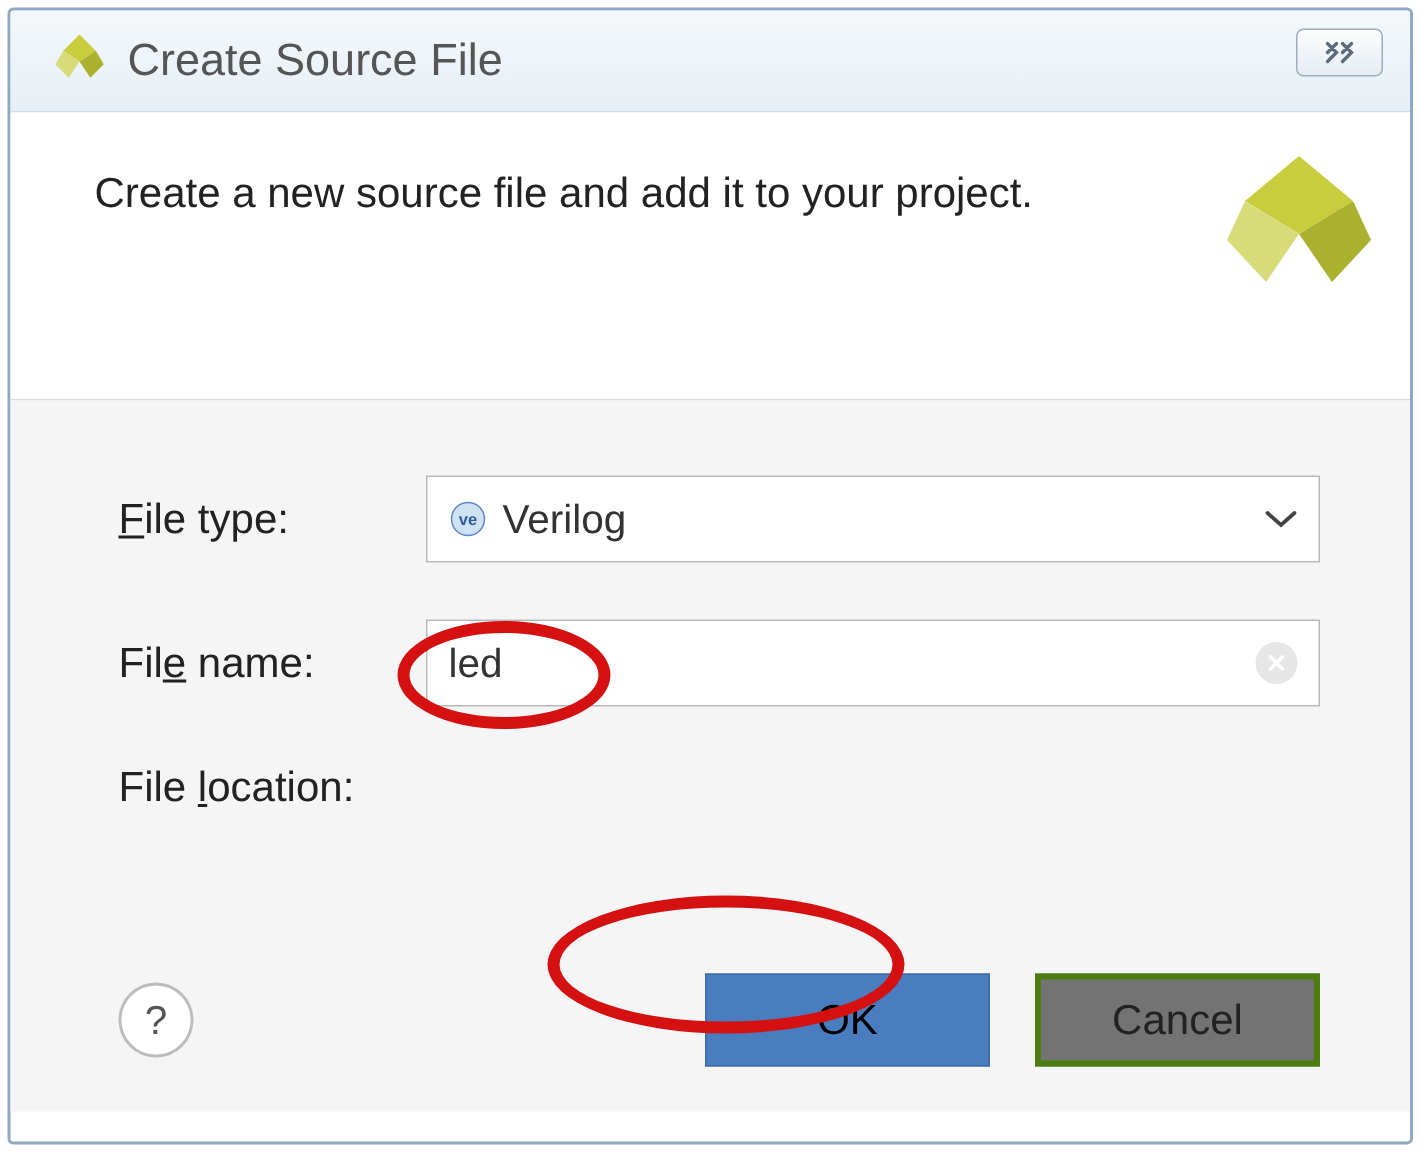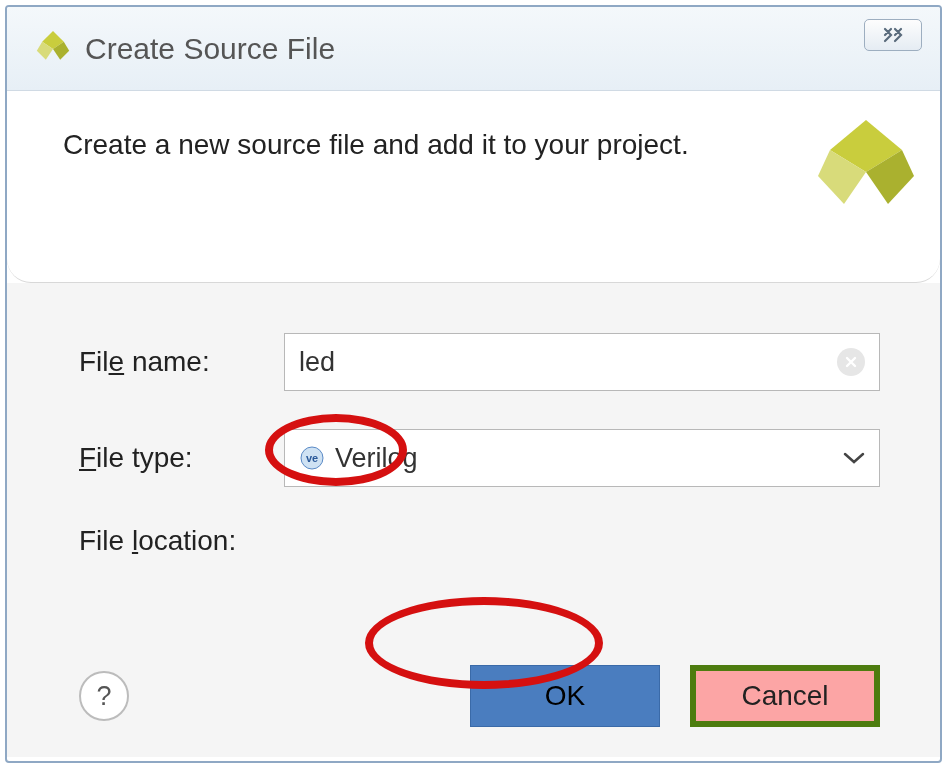--- a/index.html
+++ b/index.html
@@ -16,21 +16,21 @@
     .dialog {
       width: 937px;
       height: 758px;
       border: 2px solid #8fa8c4;
       border-radius: 4px;
       background: #fff;
       position: relative;
       overflow: visible;
     }
     .titlebar {
-      height: 84px;
+      height: 68px;
       background: linear-gradient(#f4f8fb, #e7eff6);
       border-bottom: 1px solid #d0dae4;
       display: flex;
       align-items: center;
       padding: 0 18px 0 28px;
       position: relative;
       border-radius: 2px 2px 0 0;
     }
     .title-logo {
       width: 36px;
@@ -62,21 +62,20 @@
     }
     .close-btn svg { display:block; }
     .header-panel {
       height: 192px;
       background: #fff;
       border-bottom: 1px solid #d8d8d8;
       padding: 32px 24px 20px 56px;
       display: flex;
       justify-content: space-between;
       align-items: flex-start;
-      border-radius: 24px;
     }
     .header-text {
       font-size: 28px;
       color: #222;
       line-height: 1.55;
       max-width: 640px;
     }
     .big-logo {
       width: 100px;
       height: 100px;
@@ -162,22 +161,22 @@
     .spacer { flex: 1; }
     .btn {
       min-width: 190px;
       height: 62px;
       display: flex;
       align-items: center;
       justify-content: center;
       font-size: 28px;
       margin-left: 30px;
       cursor: pointer;
-      border: 6px solid #4d7c0f;
-      background: #fca5a5;
+      border: 4px solid #4d7c0f;
+      background: #737373;
       color: #222;
     }
     .btn.primary {
       background: #4a7dbf;
       color: #000000;
       border: 1px solid #3a6aa8;
     }
     .annotation {
       position: absolute;
       border: 8px solid #d51010;
@@ -223,51 +222,51 @@
     <div class="big-logo">
       <svg width="100" height="100" viewBox="0 0 100 100">
         <polygon points="50,2 86,32 50,54 14,32" fill="#c9cd3d"></polygon>
         <polygon points="14,32 50,54 28,86 2,58" fill="#d8db7a"></polygon>
         <polygon points="86,32 98,58 72,86 50,54" fill="#aab12f"></polygon>
       </svg>
     </div>
   </div>
 
   <div class="form-area">
-
-    <div class="form-row">
-      <div class="form-label">Fil<span class="mnemonic">e</span> name:</div>
-      <div class="textbox">
-        <span class="textbox-val">led</span>
-        <span class="clear-x">
-          <svg width="14" height="14" viewBox="0 0 14 14">
-            <path d="M3,3 L11,11 M11,3 L3,11" stroke="#fff" stroke-width="2.4" stroke-linecap="round"></path>
-          </svg>
-        </span>
-      </div>
-    </div>
 
     <div class="form-row">
       <div class="form-label"><span class="mnemonic">F</span>ile type:</div>
       <div class="combo">
         <div class="combo-icon">
           <svg width="24" height="24" viewBox="0 0 24 24">
             <circle cx="12" cy="12" r="11" fill="#cfe2f3" stroke="#5a8ac6" stroke-width="1"></circle>
             <text x="12" y="16" font-size="11" font-weight="bold" fill="#2b5a9a" text-anchor="middle" font-family="Arial">ve</text>
           </svg>
         </div>
         <span class="combo-val">Verilog</span>
         <span class="chevron">
           <svg width="22" height="14" viewBox="0 0 22 14">
               <path d="M2,3 L11,11 L20,3" stroke="#444" stroke-width="2.5" fill="none" stroke-linecap="round"></path>
             </svg>
         </span>
       </div>
     </div>
 
+    <div class="form-row">
+      <div class="form-label">Fil<span class="mnemonic">e</span> name:</div>
+      <div class="textbox">
+        <span class="textbox-val">led</span>
+        <span class="clear-x">
+          <svg width="14" height="14" viewBox="0 0 14 14">
+            <path d="M3,3 L11,11 M11,3 L3,11" stroke="#fff" stroke-width="2.4" stroke-linecap="round"></path>
+          </svg>
+        </span>
+      </div>
+    </div>
+
     <div class="form-row" style="">
       <div class="form-label">File <span class="mnemonic">l</span>ocation:</div>
     </div>
   </div>
 
   <div class="button-row">
     <div class="help-btn">
       <span>?</span>
     </div>
     <div class="spacer"></div>

